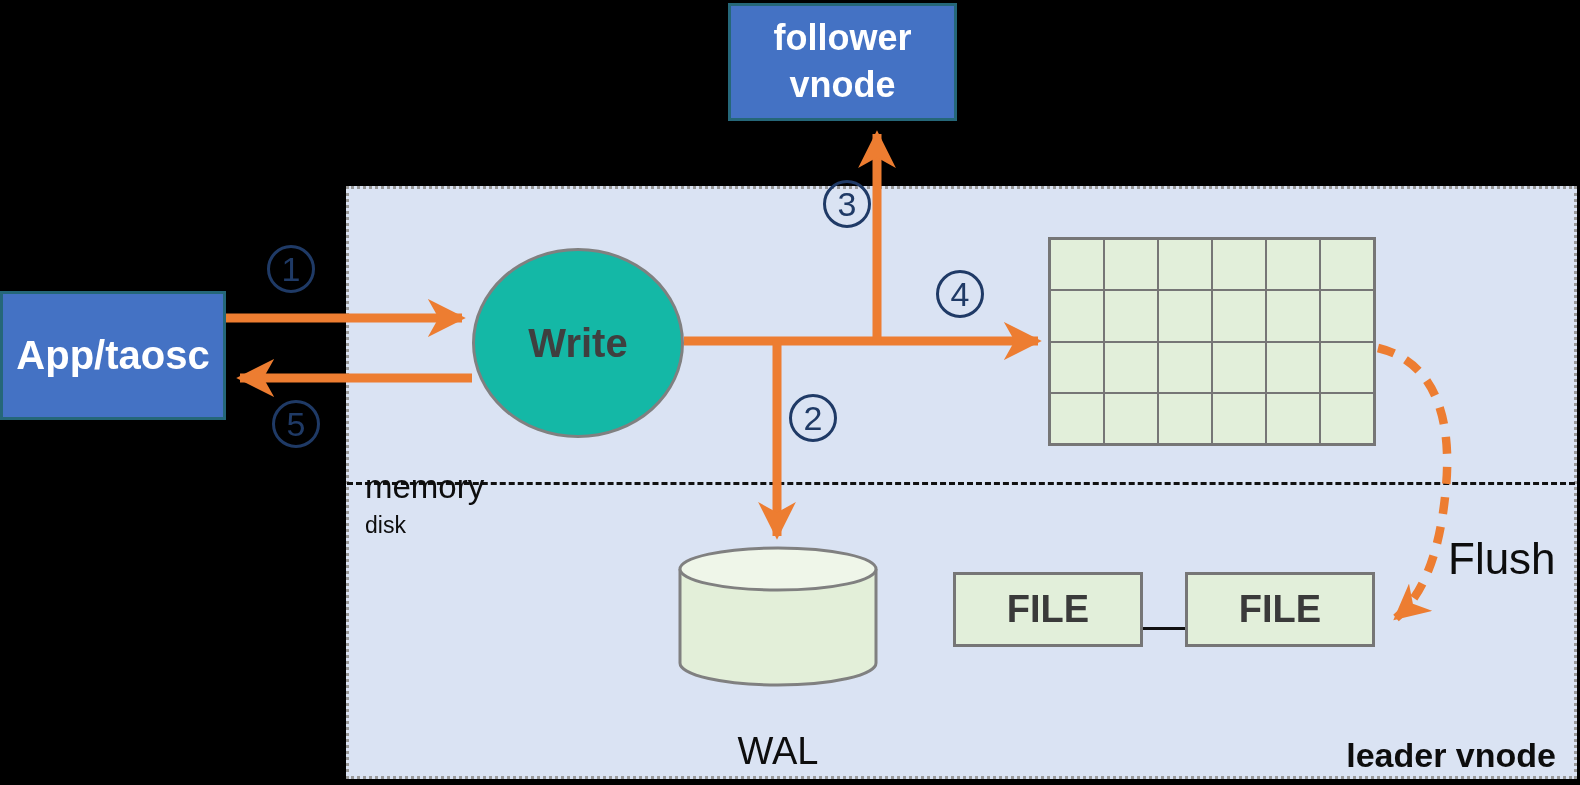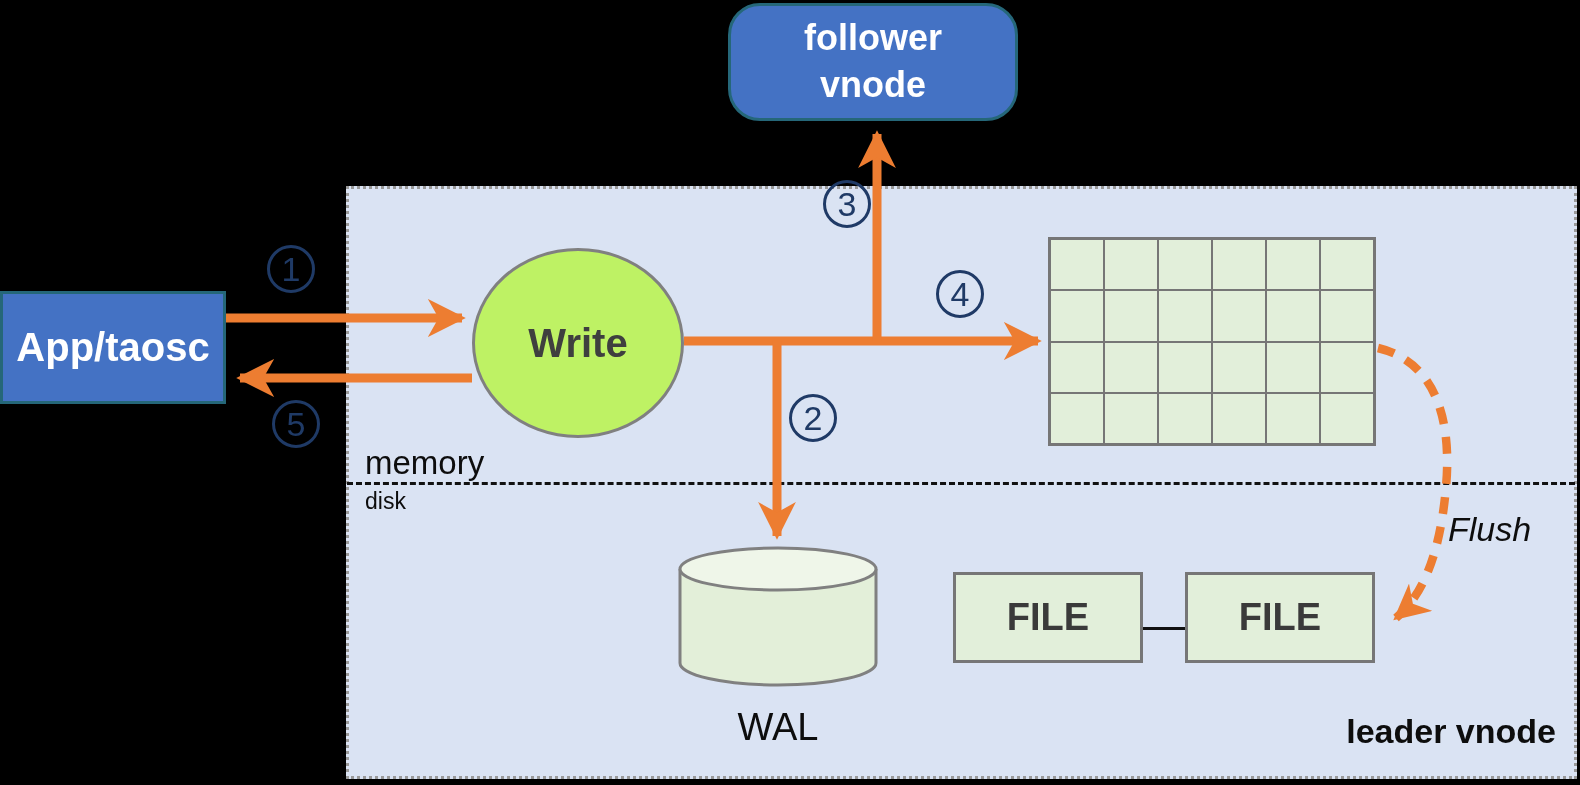--- a/index.html
+++ b/index.html
@@ -7,55 +7,55 @@
   #canvas{position:relative;width:1580px;height:785px;background:#000;overflow:hidden;}
 
   
   .panel{position:absolute;left:346px;top:186px;width:1231px;height:593px;
          box-sizing:border-box;background:#dae3f3;border:3px dotted #999;z-index:1;}
 
   
   .blue-node{position:absolute;box-sizing:border-box;background:#4472c4;border:3px solid #256779;
              color:#fff;font-weight:bold;display:flex;align-items:center;justify-content:center;
              text-align:center;z-index:3;}
-  .follower{left:728px;top:3px;width:290px;height:118px;font-size:36px;line-height:1.3;white-space:pre-line;border-radius:32px;}
-  .apptaosc{left:0px;top:291px;width:226px;height:113px;font-size:40px;}
+  .follower{left:728px;top:3px;width:229px;height:118px;font-size:36px;line-height:1.3;white-space:pre-line;}
+  .apptaosc{left:0px;top:291px;width:226px;height:129px;font-size:40px;}
 
   
   .write-circle{position:absolute;left:472px;top:248px;width:212px;height:190px;box-sizing:border-box;
-                background:#bef264;border:3px solid #808080;border-radius:50%;
+                background:#14b8a6;border:3px solid #808080;border-radius:50%;
                 display:flex;align-items:center;justify-content:center;
                 font-size:40px;font-weight:bold;color:#3f3f3f;z-index:3;}
 
   
   .grid{position:absolute;left:1048px;top:237px;width:328px;height:209px;box-sizing:border-box;
         display:grid;gap:2px;background:#767676;border:3px solid #767676;z-index:3;}
   .grid i{background:#e2efda;display:block;}
 
   
-  .file-box{position:absolute;box-sizing:border-box;width:190px;height:91px;top:572px;
+  .file-box{position:absolute;box-sizing:border-box;width:190px;height:75px;top:572px;
             background:#e2efda;border:3px solid #767676;display:flex;align-items:center;justify-content:center;
             font-size:38px;font-weight:bold;color:#3a3a3a;z-index:3;}
   .file-left{left:953px;}
   .file-right{left:1185px;}
   .file-link{position:absolute;left:1143px;top:627px;width:42px;height:3px;background:#111;z-index:3;}
 
   
   .wal{position:absolute;left:678px;top:545px;width:200px;height:142px;z-index:3;}
 
   
   .divider{position:absolute;left:347px;top:482px;width:1228px;height:0;
            border-top:3px dashed #111;z-index:2;}
 
   
-  .lbl{position:absolute;color:#0d0d0d;z-index:4;}
+  .lbl{position:absolute;color:#0d0d0d;z-index:4;margin-top:24px;}
   .lbl-memory{left:365px;top:444px;font-size:33px;}
   .lbl-disk{left:365px;top:488px;font-size:23px;}
   .lbl-wal{left:698px;top:706px;width:160px;text-align:center;font-size:38px;}
-  .lbl-flush{left:1448px;top:510px;font-size:34px;font-style:italic;}
+  .lbl-flush{left:1448px;top:510px;font-size:44px;}
   .lbl-leader{left:1300px;top:712px;width:256px;text-align:right;font-size:34px;font-weight:bold;}
 
   
   .badge{position:absolute;width:48px;height:48px;box-sizing:border-box;border:3px solid #1f3a66;
          border-radius:50%;color:#1f3a66;font-size:34px;display:flex;align-items:center;
          justify-content:center;z-index:6;background:transparent;line-height:1;}
   .b1{left:267px;top:245px;}
   .b2{left:789px;top:394px;}
   .b3{left:823px;top:180px;}
   .b4{left:936px;top:270px;}

